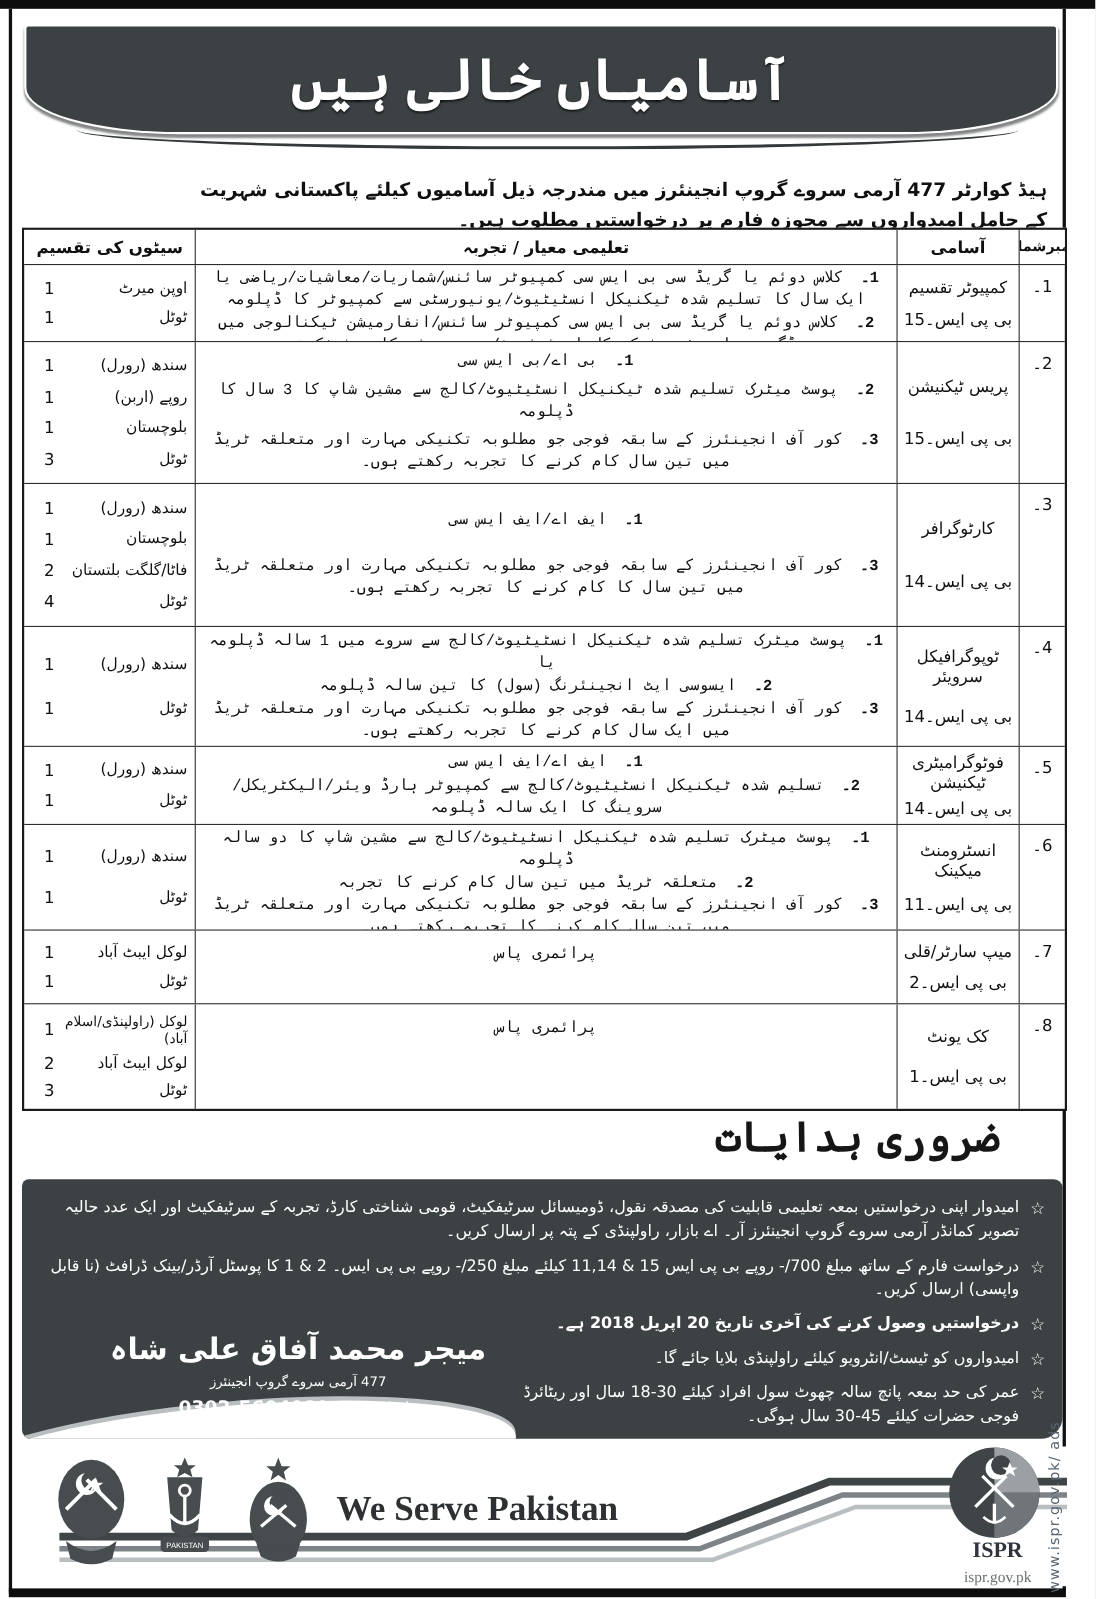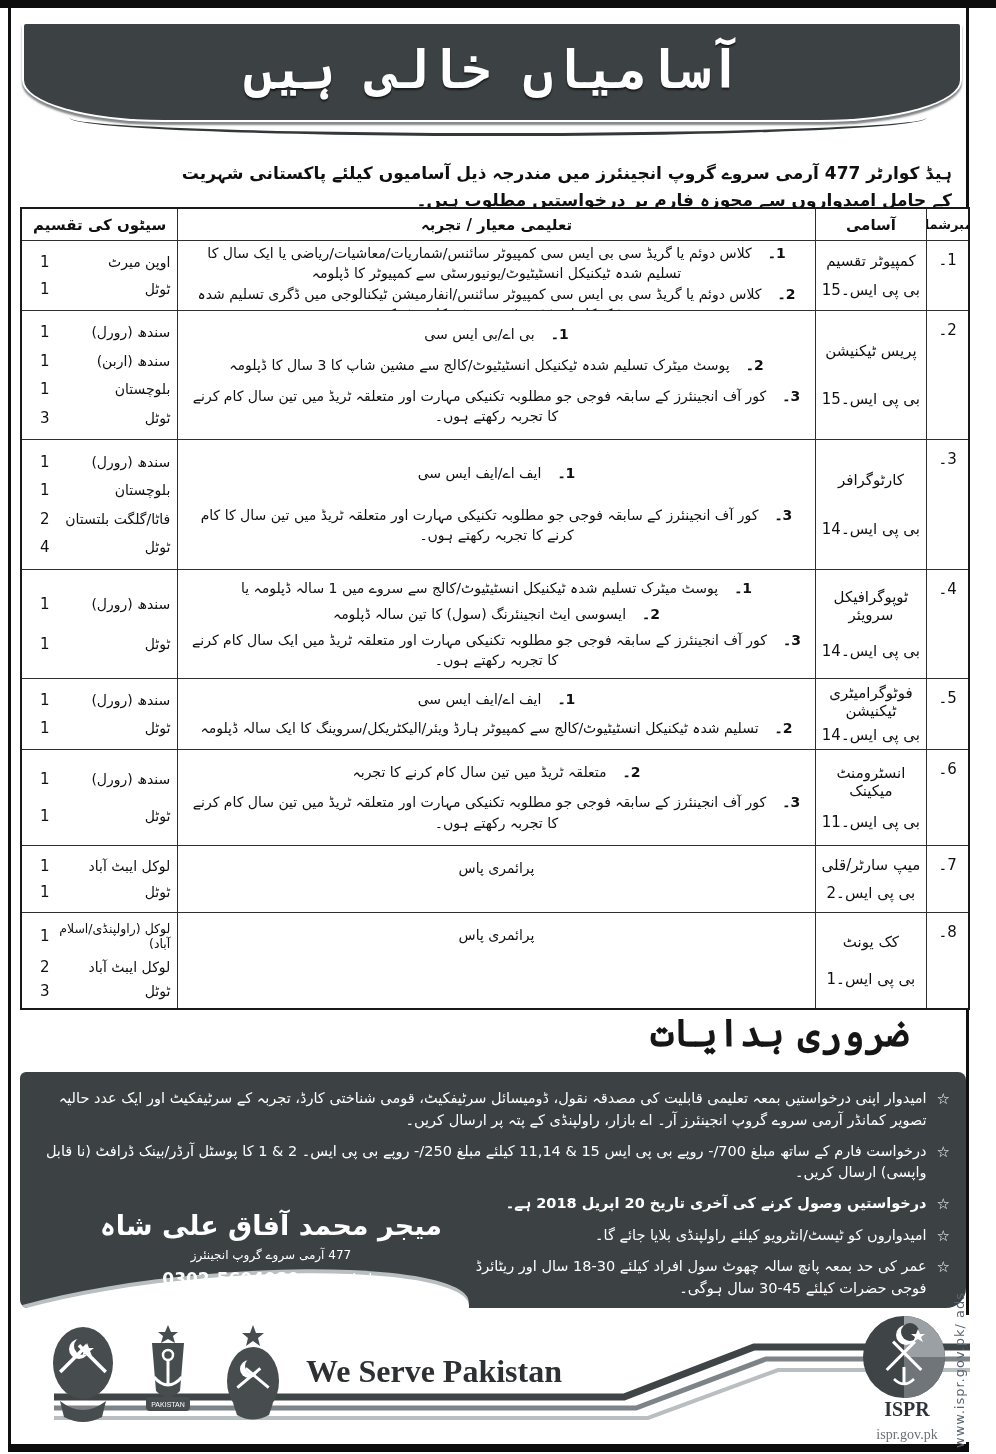--- a/index.html
+++ b/index.html
@@ -12,21 +12,21 @@
   .frame-left   { position:absolute; left:8px; top:8px;   width:3px;  height:1440px; background:#101010; }
   .frame-right  { position:absolute; left:966px; top:8px; width:3px;  height:1440px; background:#101010; }
   .frame-bottom { position:absolute; left:8px; top:1444px; width:961px; height:8px; background:#0d0d0d; }
 
   
   .banner { position:absolute; left:24px; top:24px; width:936px; height:96px; background:#3c4143;
             border-radius:2px 2px 140px 140px / 2px 2px 40px 40px;
             box-shadow:0 0 0 2px #ffffff, 0 3px 2px 2px rgba(30,33,34,.55);
             display:flex; align-items:center; justify-content:center; }
   .banner-title { color:#fff; font-size:52px; font-weight:bold; direction:rtl;
-                  font-family:Liberation Mono, monospace; text-shadow:0 2px 2px rgba(0,0,0,.6); }
+                  font-family:Liberation Sans, sans-serif; text-shadow:0 2px 2px rgba(0,0,0,.6); }
   .banner-echo { position:absolute; left:70px; width:856px; top:116px; height:20px;
                  border-bottom:3px solid #33383a; border-radius:0 0 50% 50% / 0 0 18px 18px; }
 
   
   .intro { position:absolute; left:170px; right:44px; top:160px; direction:rtl; text-align:right;
            font-size:17px; color:#101010; line-height:1.6; font-weight:bold; }
 
   
   .jobs-table { position:absolute; left:20px; top:207px; width:950px; border:2px solid #1a1a1a; background:#fff; }
   .trow { display:flex; border-top:1px solid #2e2e2e; }
@@ -37,21 +37,21 @@
               display:flex; flex-direction:column; justify-content:space-evenly; padding:2px 10px; }
   .c-post   { width:112px; border-right:1px solid #2e2e2e; display:flex; flex-direction:column;
               justify-content:space-evenly; text-align:center; direction:rtl; font-size:15px; color:#101010; }
   .c-serial { width:41px; text-align:center; direction:rtl; font-size:15px; padding-top:10px; color:#101010; }
   .thead { background:#fff; font-weight:bold; }
   .thead .hcell { display:flex; align-items:center; justify-content:center; direction:rtl;
                   font-size:15px; color:#101010; }
   .seat { display:flex; justify-content:space-between; align-items:center; padding:0 7px 0 18px; }
   .seat-label { direction:rtl; font-size:14px; color:#101010; }
   .seat-num { font-size:15px; color:#101010; }
-  .qline { direction:rtl; text-align:center; font-size:14px; color:#101010; line-height:1.45; }
+  .qline { direction:rtl; text-align:center; font-size:14px; color:#101010; line-height:1.45;font-family:Liberation Mono, monospace; }
   .qnum { margin-left:16px; font-weight:bold; }
   .qual-top { justify-content:flex-start; padding-top:12px; }
 
   
   .instr-heading { position:absolute; left:590px; top:1010px; width:380px; text-align:center;
                    font-size:38px; font-weight:bold; color:#161616; direction:rtl;
                    font-family:"DejaVu Serif", serif; border-bottom:0; }
   .panel { position:absolute; left:20px; top:1072px; width:946px; height:236px; background:#3c4143;
            border-radius:6px 8px 20px 8px; color:#fff; padding:16px 16px 0 18px; overflow:hidden; }
   .panel::after { content:""; position:absolute; left:-70px; bottom:-70px; width:520px; height:100px;
@@ -132,21 +132,21 @@
     </div>
 
     <div class="trow" style="height:129px">
       <div class="c c-seats">
         <div class="seat">
             <span class="seat-num">1</span>
             <span class="seat-label">سندھ (رورل)</span>
           </div>
         <div class="seat">
             <span class="seat-num">1</span>
-            <span class="seat-label">سندھ (اربن)</span>
+            <span class="seat-label">روپے (اربن)</span>
           </div>
         <div class="seat">
             <span class="seat-num">1</span>
             <span class="seat-label">بلوچستان</span>
           </div>
         <div class="seat">
             <span class="seat-num">3</span>
             <span class="seat-label">ٹوٹل</span>
           </div>
       </div>
@@ -242,20 +242,21 @@
         <div class="seat">
             <span class="seat-num">1</span>
             <span class="seat-label">سندھ (رورل)</span>
           </div>
         <div class="seat">
             <span class="seat-num">1</span>
             <span class="seat-label">ٹوٹل</span>
           </div>
       </div>
       <div class="c c-qual">
+        <div class="qline"><span class="qnum">1۔</span><span>پوسٹ میٹرک تسلیم شدہ ٹیکنیکل انسٹیٹیوٹ/کالج سے مشین شاپ کا دو سالہ ڈپلومہ</span></div>
         <div class="qline"><span class="qnum">2۔</span><span>متعلقہ ٹریڈ میں تین سال کام کرنے کا تجربہ</span></div>
         <div class="qline"><span class="qnum">3۔</span><span>کور آف انجینئرز کے سابقہ فوجی جو مطلوبہ تکنیکی مہارت اور متعلقہ ٹریڈ میں تین سال کام کرنے کا تجربہ رکھتے ہوں۔</span></div>
       </div>
       <div class="c c-post">
         <div>انسٹرومنٹ میکینک</div>
         <div>بی پی ایس۔11</div>
       </div>
       <div class="c c-serial">6۔</div>
     </div>
 

